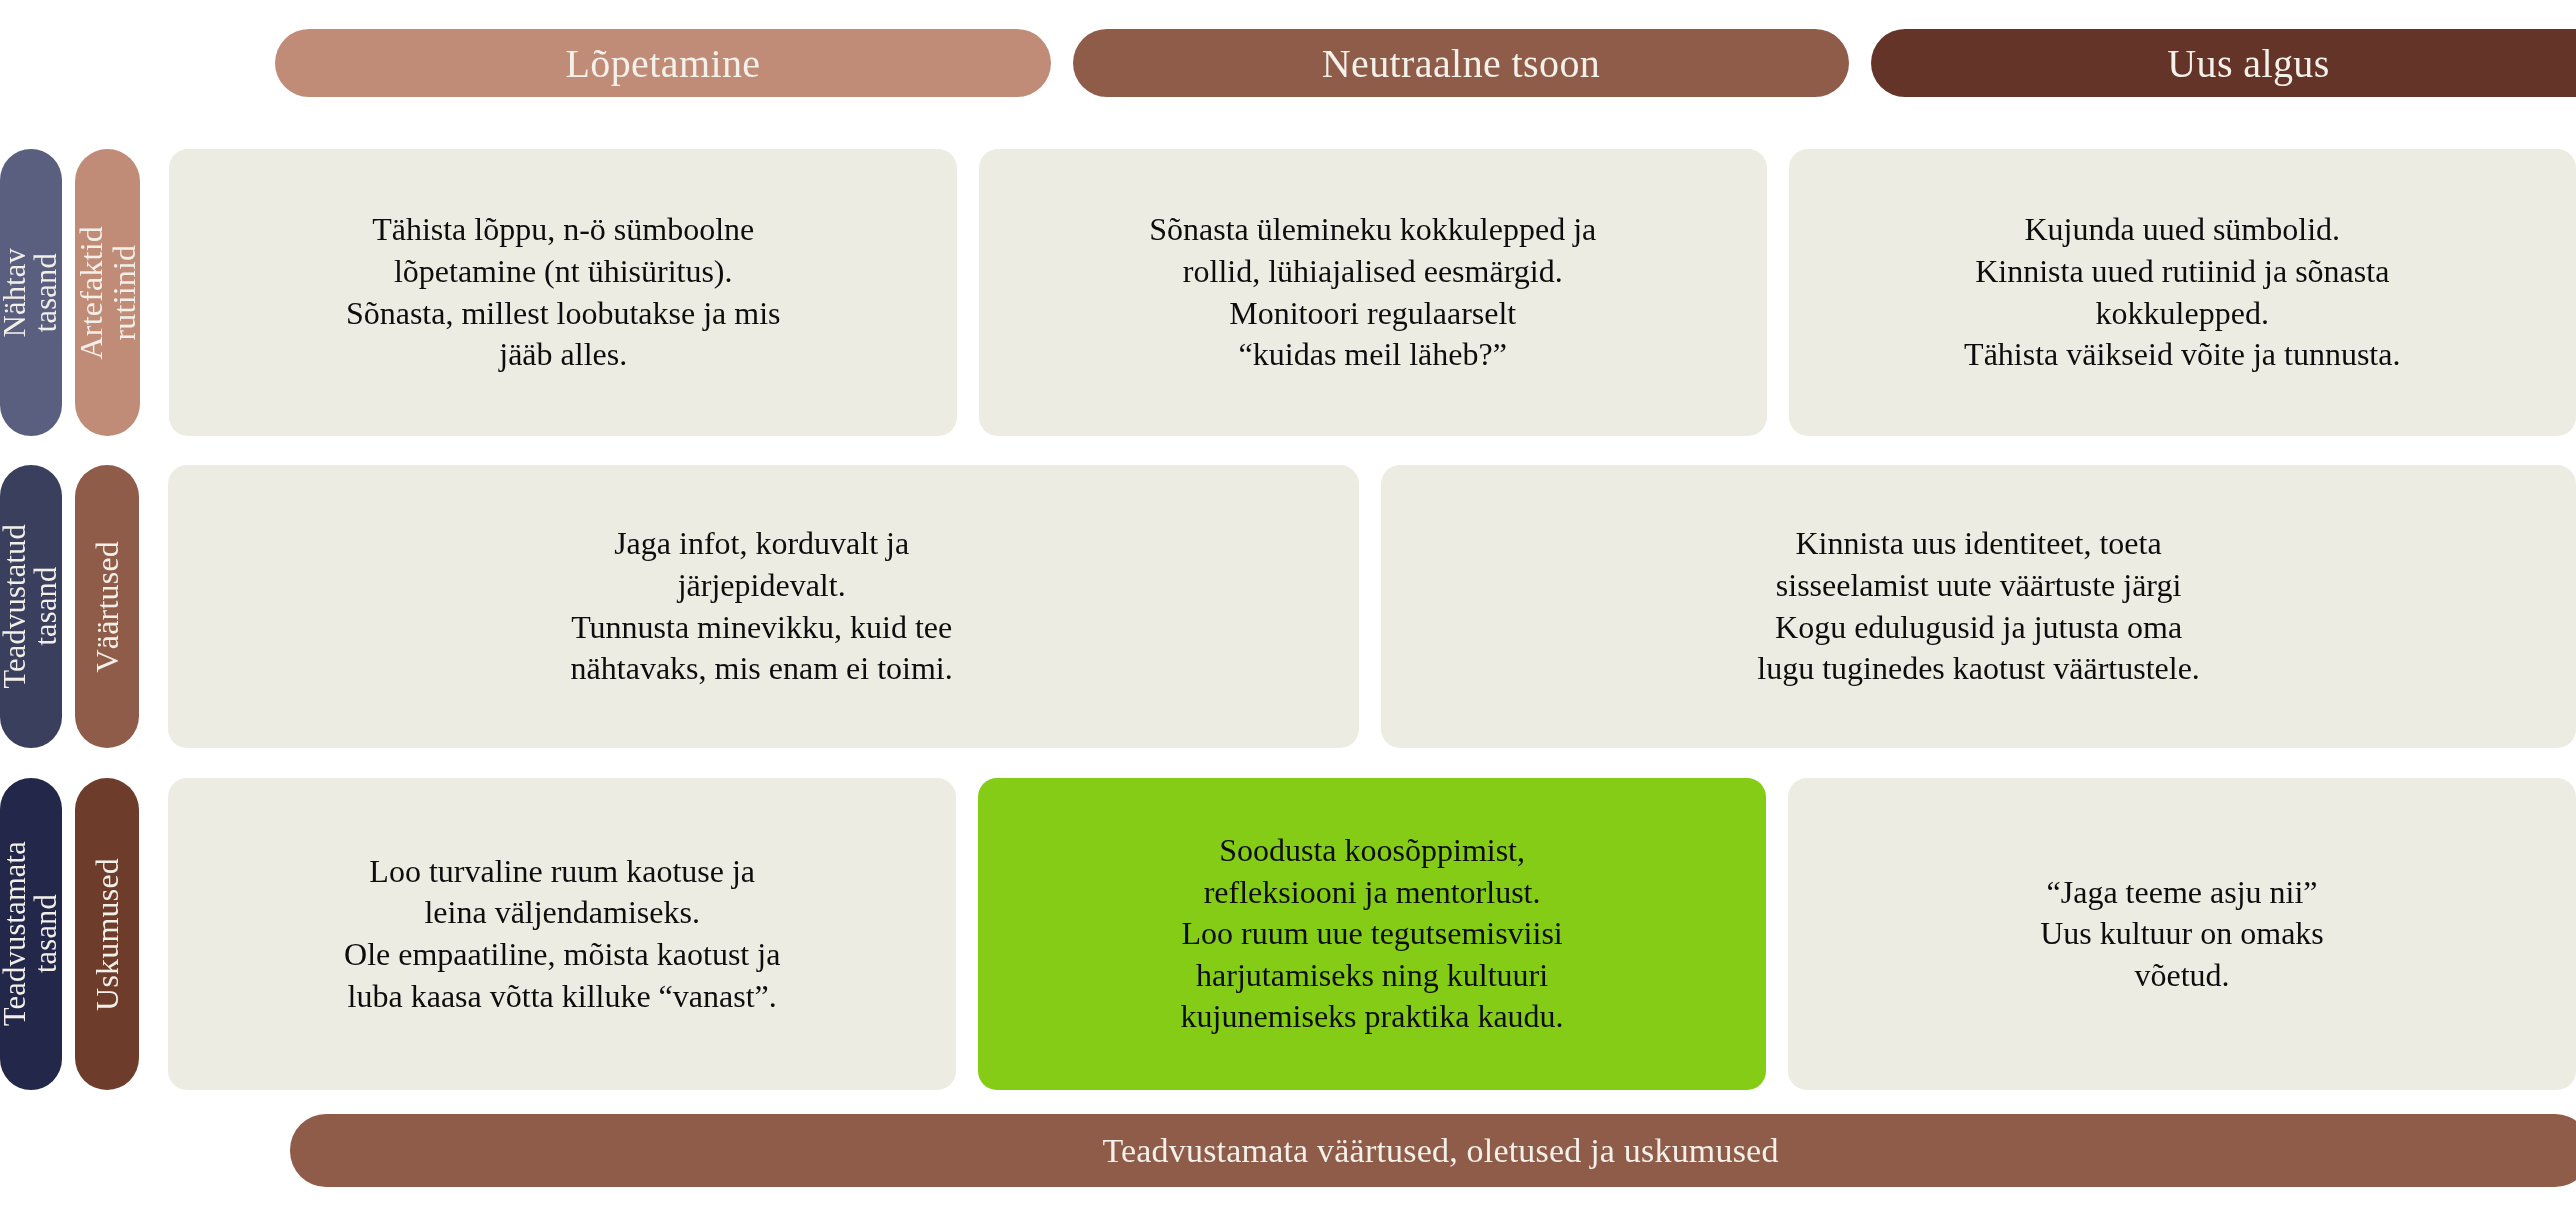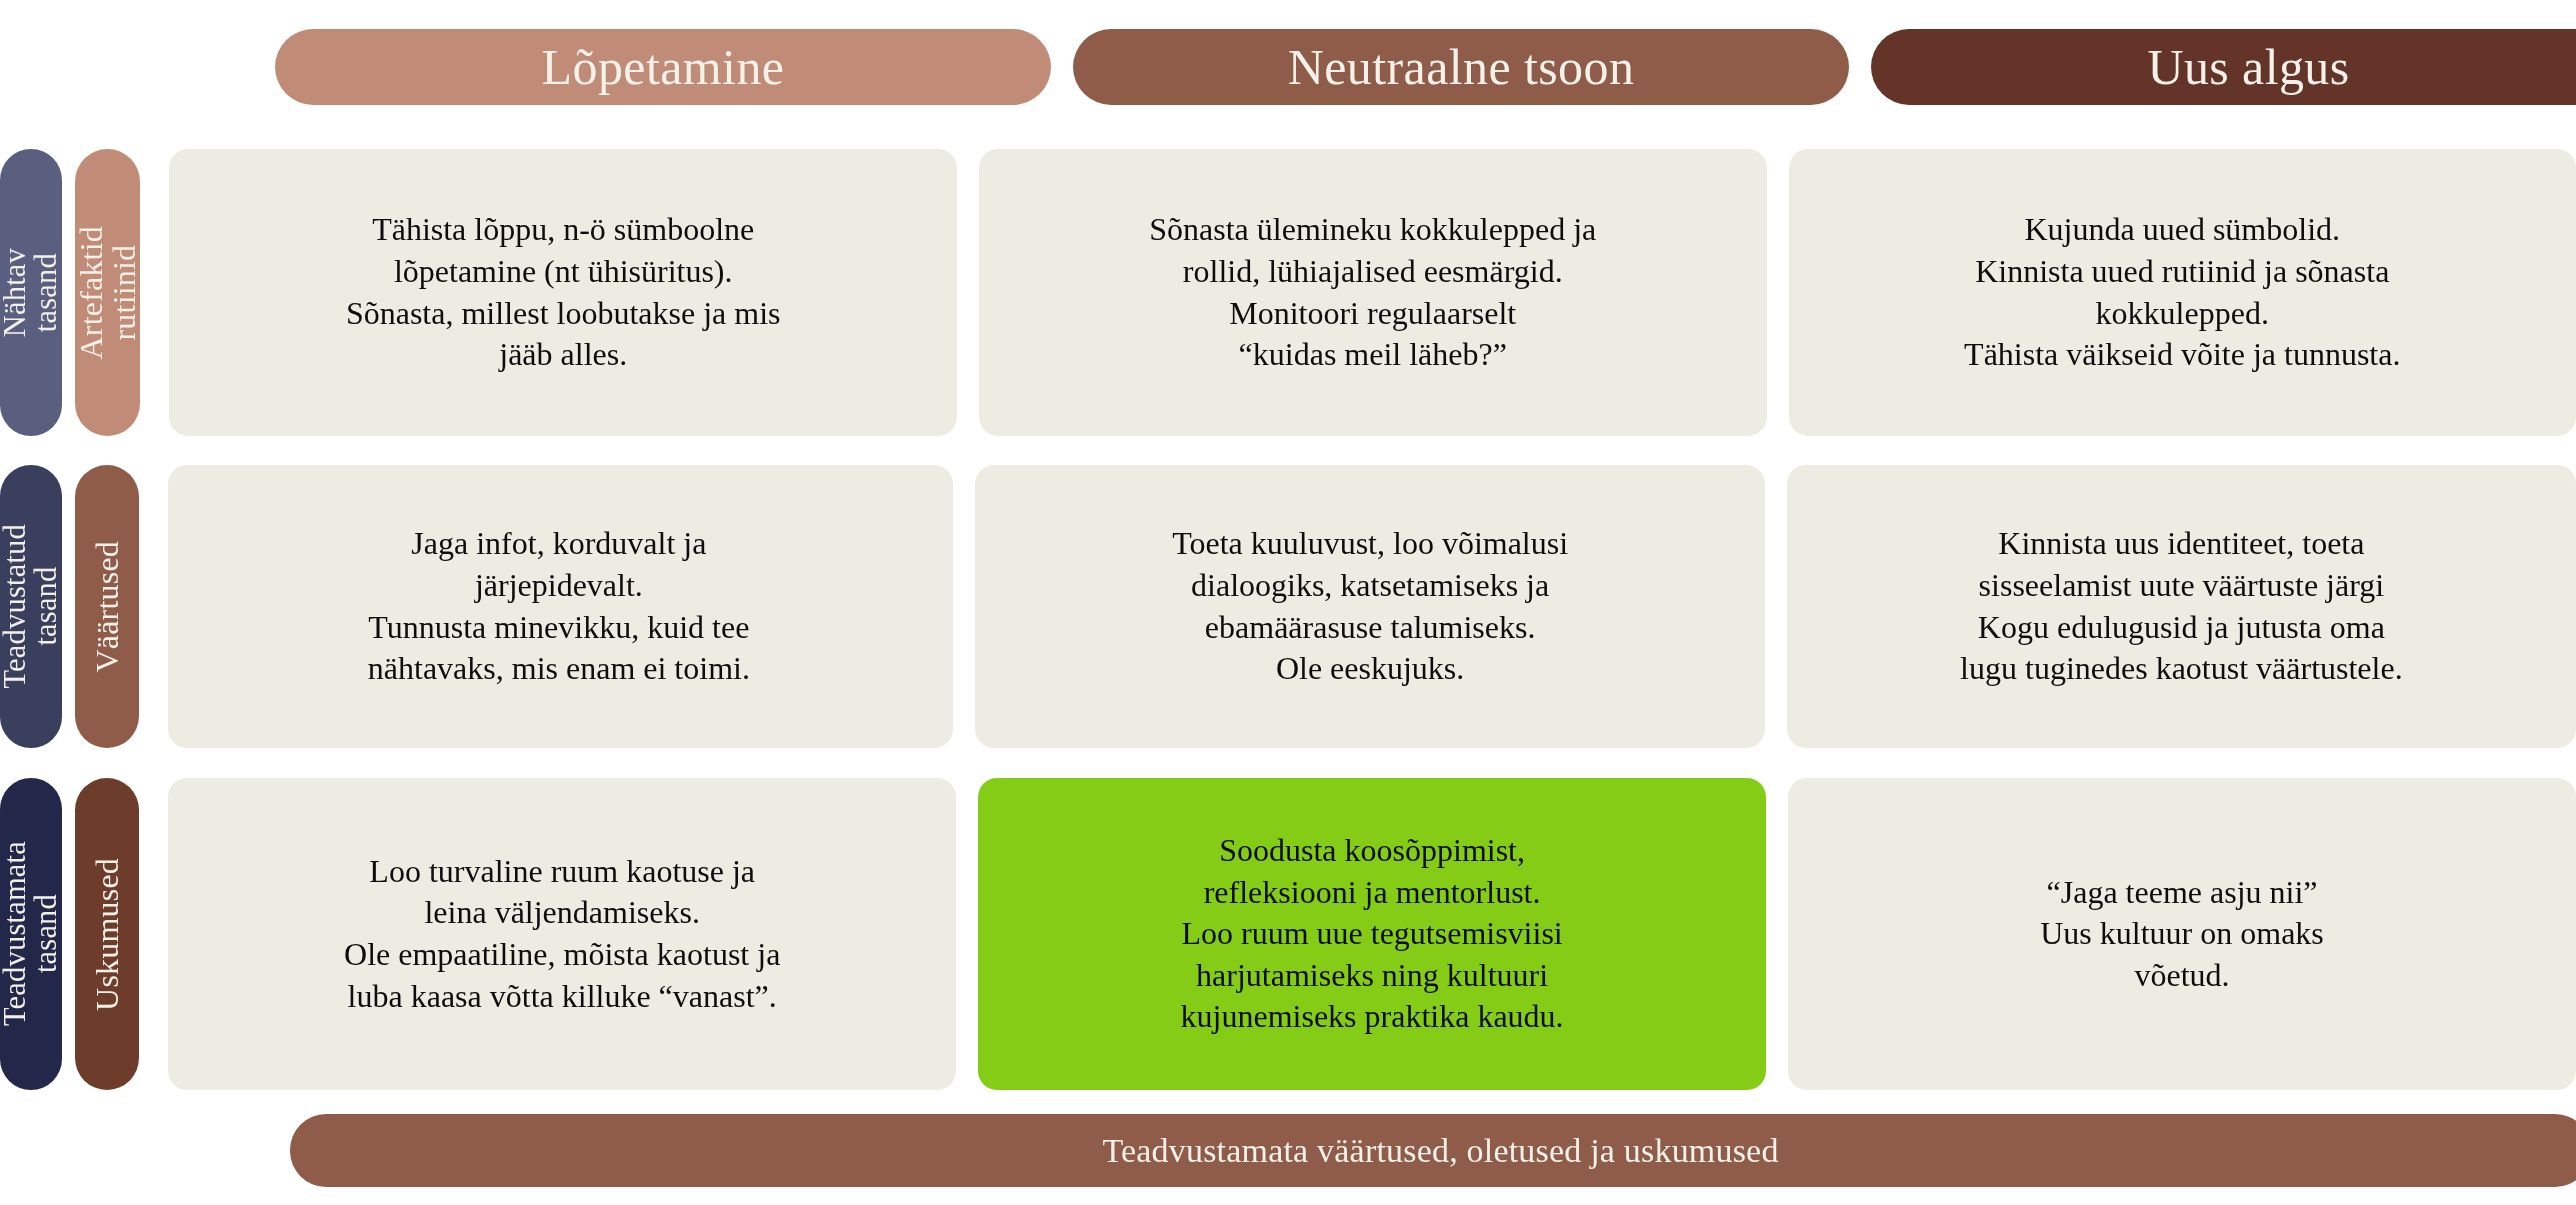--- a/index.html
+++ b/index.html
@@ -27,27 +27,27 @@
     left: 0; top: 29px;
     width: 2576px;
     height: 84px;
     display: flex;
     gap: 0;
   }
   .hdr-spacer { width: 275px; flex: 0 0 275px; }
   .col-header {
     flex: 0 0 776px;
     margin-right: 22px;
-    height: 76px;
+    height: 68px;
     border-radius: 41px;
     display: flex;
     align-items: center;
     justify-content: center;
     color: #f3f1ea;
-    font-size: 50px;
+    font-size: 40px;
     letter-spacing: 0.4px;
   }
   .col-header:last-child { margin-right: 0; flex: 0 0 755px; }
 
   
   .body-row {
     position: absolute;
     left: 0;
     width: 2576px;
     display: flex;
@@ -183,26 +183,20 @@
       <span class="vtext">Väärtused</span>
     </div>
     <div class="cells">
       <div class="cell" style="background: rgb(237, 236, 227); padding-left: 15px;">
         <p>Jaga infot, korduvalt ja
 järjepidevalt.
 Tunnusta minevikku, kuid tee
 nähtavaks, mis enam ei toimi.</p>
       </div>
       <div class="cell" style="background: rgb(237, 236, 227);">
-        <p>Toeta kuuluvust, loo võimalusi
-dialoogiks, katsetamiseks ja
-ebamäärasuse talumiseks.
-Ole eeskujuks.</p>
-      </div>
-      <div class="cell" style="background: rgb(237, 236, 227);">
         <p>Kinnista uus identiteet, toeta
 sisseelamist uute väärtuste järgi
 Kogu edulugusid ja jutusta oma
 lugu tuginedes kaotust väärtustele.</p>
       </div>
     </div>
   </div>
 
   <div class="body-row" id="row-2">
     <div class="level-tag" style="background: rgb(35, 39, 74);">

